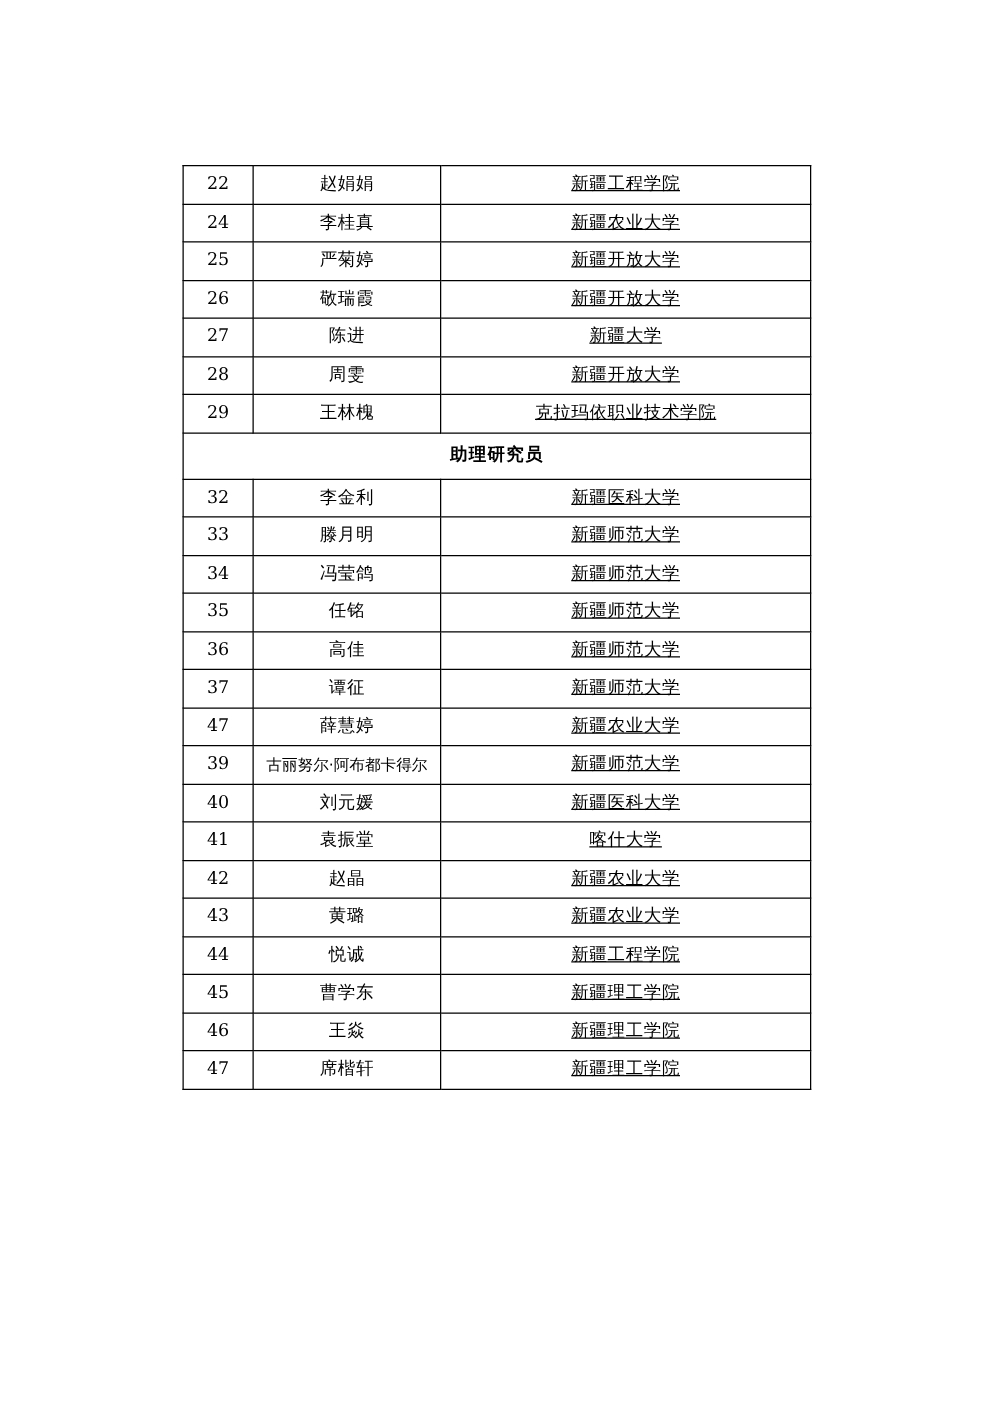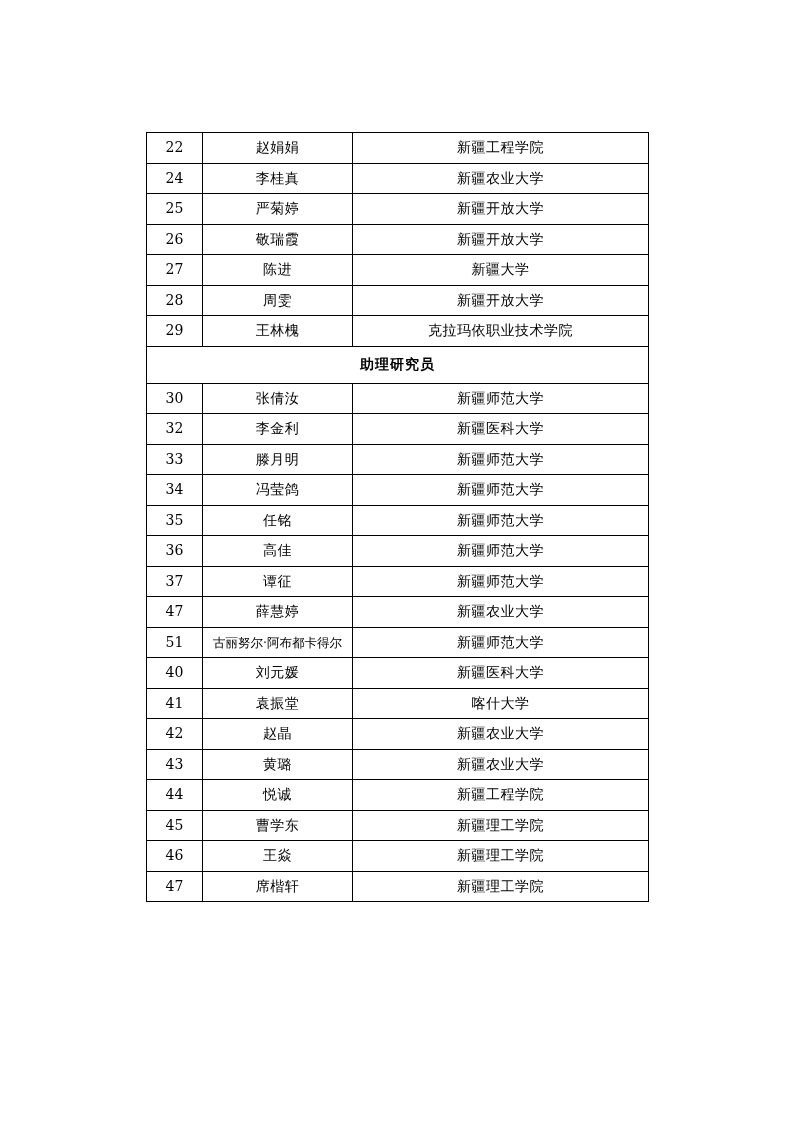--- a/index.html
+++ b/index.html
@@ -59,20 +59,21 @@
     letter-spacing: 0.5px;
   }
   td.cell-name.narrow {
     font-size: 12.5px;
     letter-spacing: 0;
   }
   td.cell-org {
     font-family: "DejaVu Sans", "Liberation Sans", sans-serif;
     font-size: 14px;
     letter-spacing: 0.5px;
+    text-decoration: underline;
   }
   tr.section-row td {
     font-family: "DejaVu Sans", "Liberation Sans", sans-serif;
     font-weight: bold;
     font-size: 14px;
     letter-spacing: 1px;
     height: 37px;
     margin-top: 45px;
   }
 </style>
@@ -120,25 +121,20 @@
           </tr>
           <tr>
             <td class="cell-no">29</td>
             <td class="cell-name">王林槐</td>
             <td class="cell-org">克拉玛依职业技术学院</td>
           </tr>
           <tr class="section-row">
             <td colspan="3">助理研究员</td>
           </tr>
           <tr>
-            <td class="cell-no">30</td>
-            <td class="cell-name">张倩汝</td>
-            <td class="cell-org">新疆师范大学</td>
-          </tr>
-          <tr>
             <td class="cell-no">32</td>
             <td class="cell-name">李金利</td>
             <td class="cell-org">新疆医科大学</td>
           </tr>
           <tr>
             <td class="cell-no">33</td>
             <td class="cell-name">滕月明</td>
             <td class="cell-org">新疆师范大学</td>
           </tr>
           <tr>
@@ -160,21 +156,21 @@
             <td class="cell-no">37</td>
             <td class="cell-name">谭征</td>
             <td class="cell-org">新疆师范大学</td>
           </tr>
           <tr>
             <td class="cell-no">47</td>
             <td class="cell-name">薛慧婷</td>
             <td class="cell-org">新疆农业大学</td>
           </tr>
           <tr>
-            <td class="cell-no">51</td>
+            <td class="cell-no">39</td>
             <td class="cell-name narrow">古丽努尔·阿布都卡得尔</td>
             <td class="cell-org">新疆师范大学</td>
           </tr>
           <tr>
             <td class="cell-no">40</td>
             <td class="cell-name">刘元媛</td>
             <td class="cell-org">新疆医科大学</td>
           </tr>
           <tr>
             <td class="cell-no">41</td>

